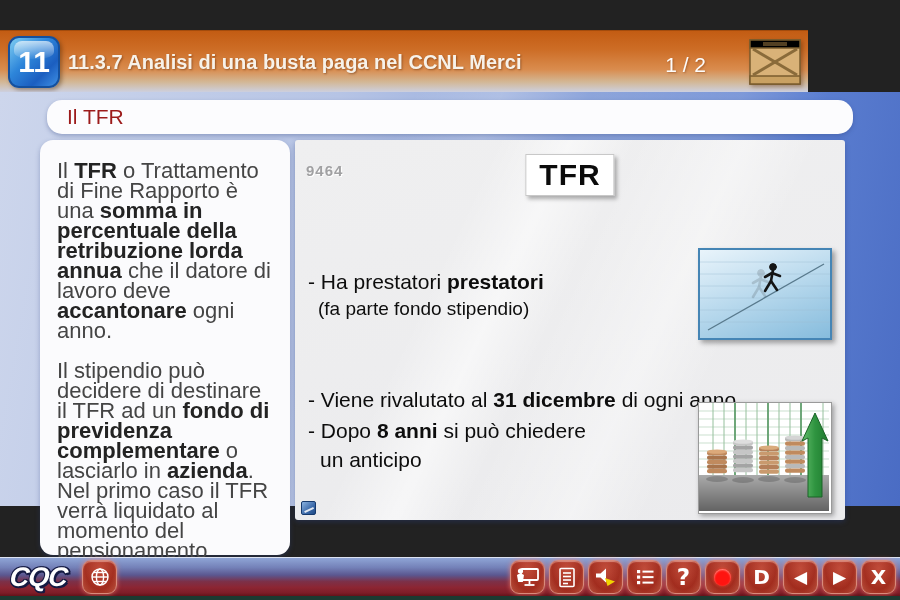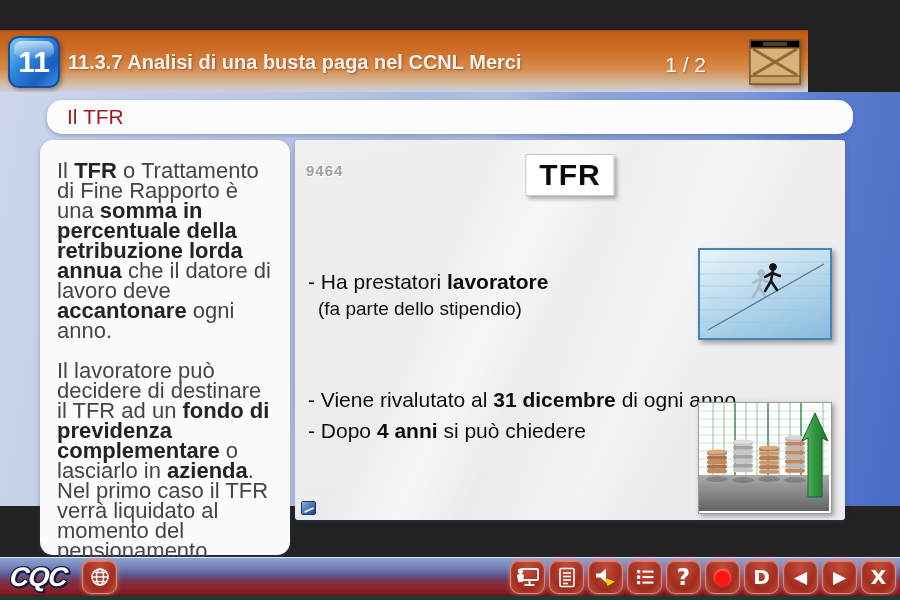--- a/index.html
+++ b/index.html
@@ -121,36 +121,37 @@
       <rect x="14" y="4" width="24" height="4" fill="#8a6b3a" opacity="0.6"></rect>
     </svg>
   </div>
 
   <div class="content">
 
     <div class="heading-pill">Il TFR</div>
 
     <div class="sidebar">
       <p><span>Il </span><b>TFR</b><span> o Trattamento di Fine Rapporto è una </span><b>somma in percentuale della retribuzione lorda annua</b><span> che il datore di lavoro deve </span><b>accantonare</b><span> ogni anno.</span></p>
-      <p><span>Il lavoratore può decidere di destinare il TFR ad un </span><b>fondo di previdenza complementare</b><span> o lasciarlo in </span><b>azienda</b><span>. Nel primo caso il TFR verrà liquidato al momento del pensionamento mentre nel secondo caso verrà versato nel momento in cui il rapporto di lavoro con l'azienda cessa.</span></p>
+      <p><span>Il stipendio può decidere di destinare il TFR ad un </span><b>fondo di previdenza complementare</b><span> o lasciarlo in </span><b>azienda</b><span>. Nel primo caso il TFR verrà liquidato al momento del pensionamento mentre nel secondo caso verrà versato nel momento in cui il rapporto di lavoro con l'azienda cessa.</span></p>
     </div>
 
     <div class="slide">
       <div class="slide-code">9464</div>
       <div class="tfr-box">TFR</div>
 
       <div class="bullet b2">
-        <span class="l1"><span>- Ha prestatori </span><b>lavoratore</b></span>
-        <span class="l2">(fa parte dello stipendio)</span>
+        <span class="l1"><span>- Ha prestatori </span><b>prestatori</b></span>
+        <span class="l2">(fa parte fondo stipendio)</span>
       </div>
       <div class="bullet b3">
         <span class="l1"><span>- Viene rivalutato al </span><b>31 dicembre</b><span> di ogni anno</span></span>
       </div>
       <div class="bullet b4">
-        <span class="l1"><span>- Dopo </span><b>4 anni</b><span> si può chiedere</span></span>
+        <span class="l1"><span>- Dopo </span><b>8 anni</b><span> si può chiedere</span></span>
+        <span class="l2 cont">un anticipo</span>
       </div>
 
       <div class="img-walker">
         <svg width="130" height="88" viewBox="0 0 130 88">
           <g stroke="#9dbdd2" stroke-width="0.8" opacity="0.55">
             <line x1="0" y1="12" x2="130" y2="12"></line>
               <line x1="0" y1="24" x2="130" y2="24"></line>
             <line x1="0" y1="36" x2="130" y2="36"></line>
               <line x1="0" y1="48" x2="130" y2="48"></line>
             <line x1="0" y1="60" x2="130" y2="60"></line>

